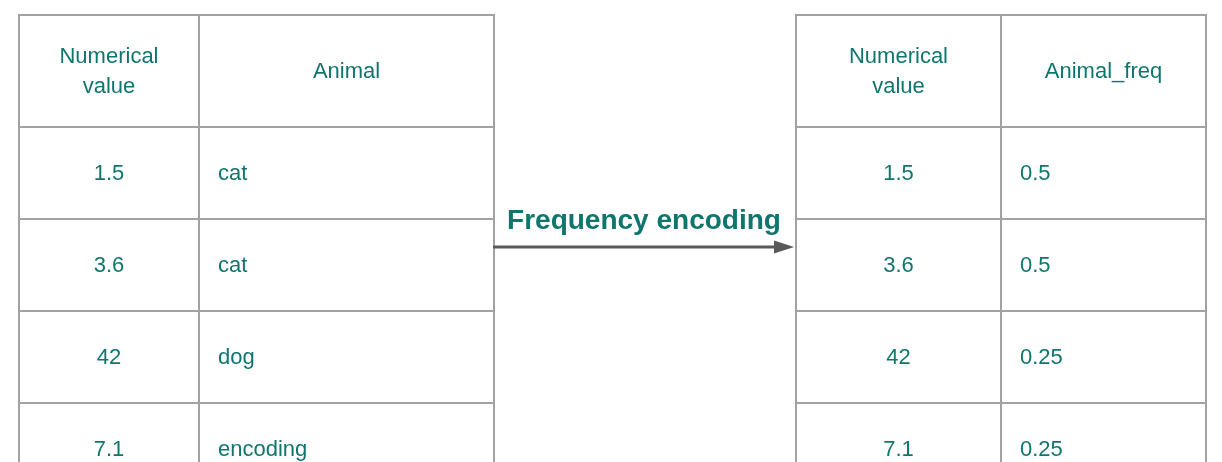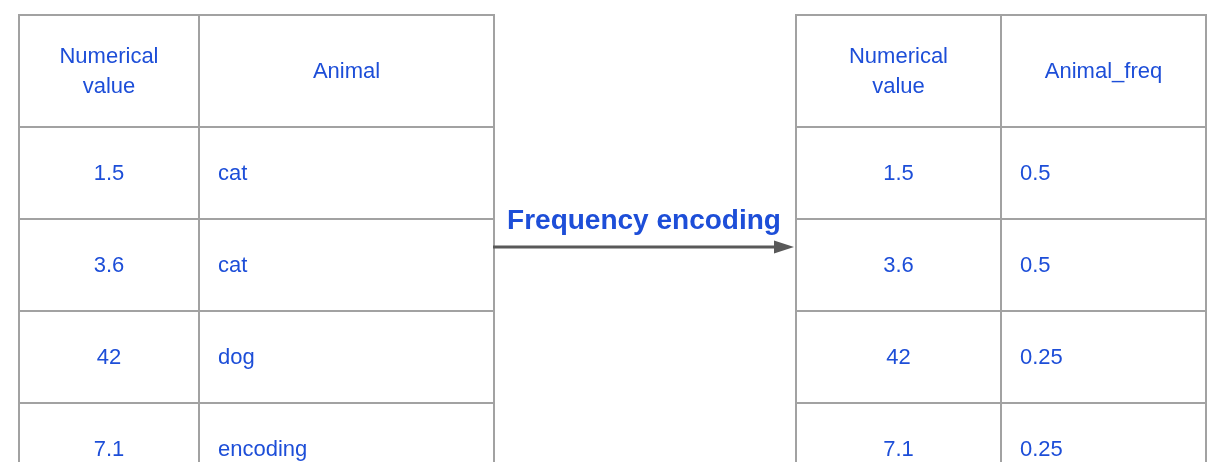--- a/index.html
+++ b/index.html
@@ -6,21 +6,21 @@
     margin: 0;
     padding: 0;
     background: #ffffff;
   }
   .canvas {
     position: relative;
     width: 1222px;
     height: 462px;
     background: #ffffff;
     font-family: "Liberation Sans", sans-serif;
-    color: #1d4ed8;
+    color: #0f766e;
     overflow: hidden;
   }
   table.data-table {
     position: absolute;
     border-collapse: collapse;
     table-layout: fixed;
     font-size: 22px;
   }
   table.data-table td, table.data-table th {
     border: 2px solid #a2a2a2;

